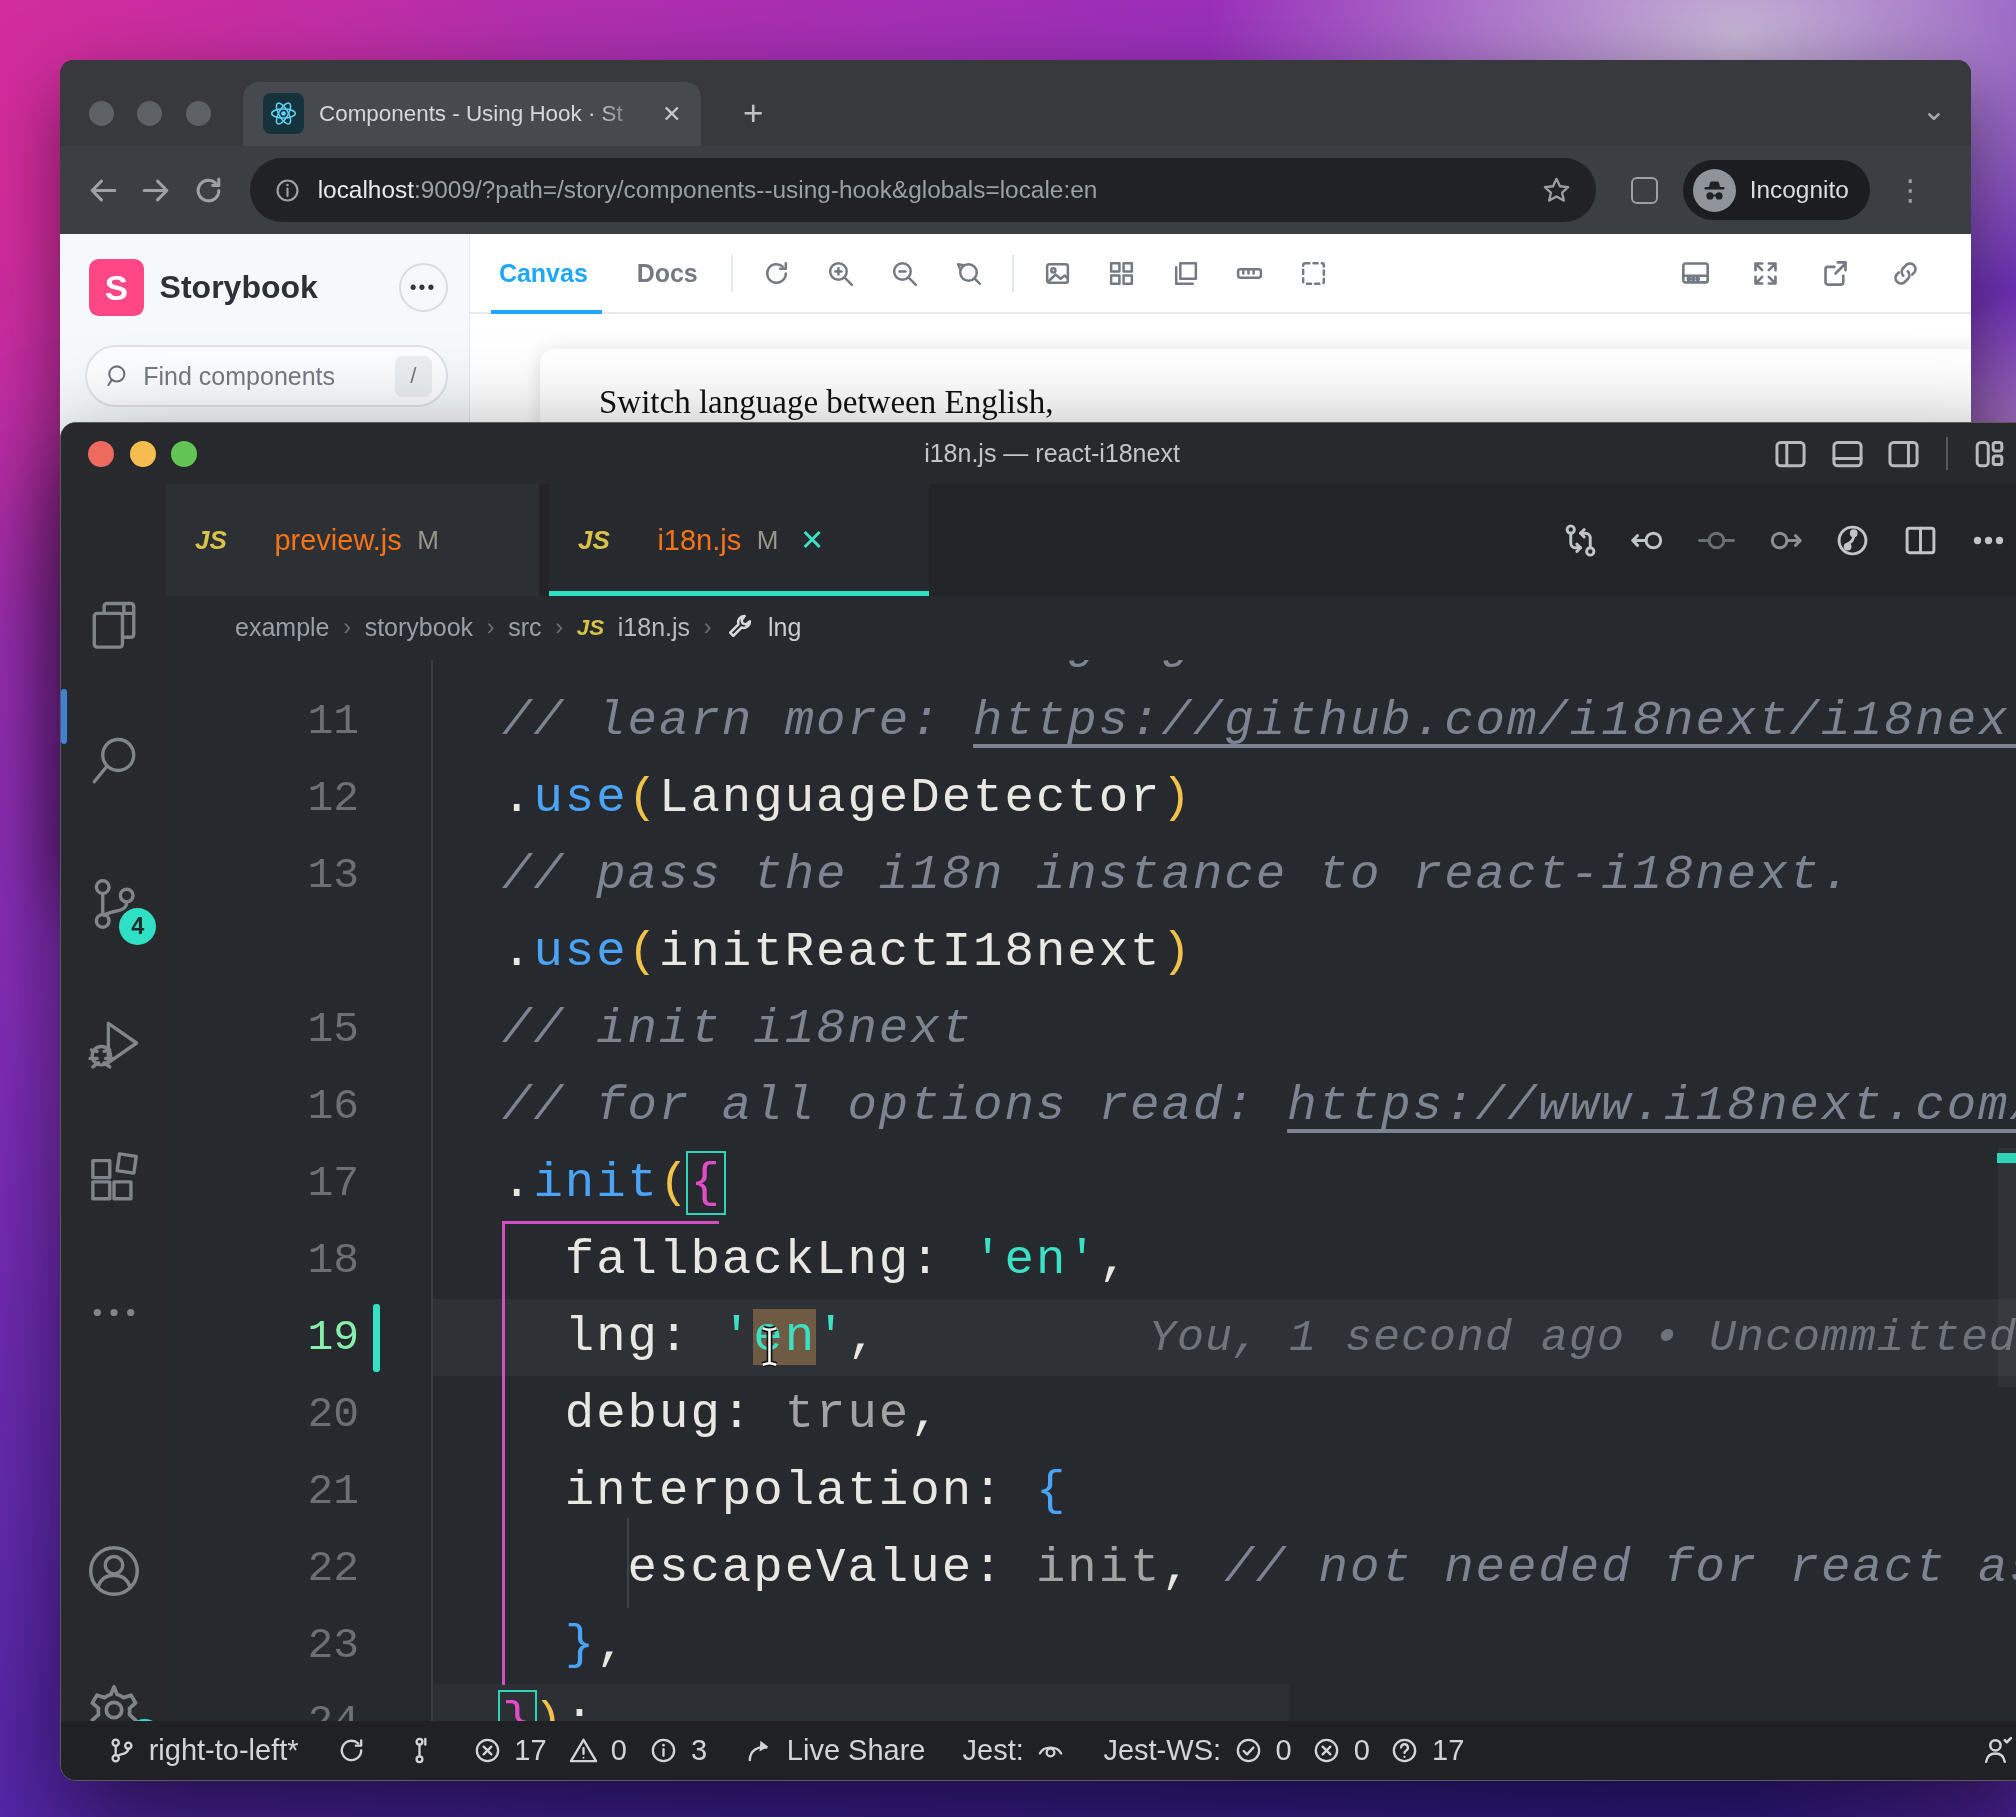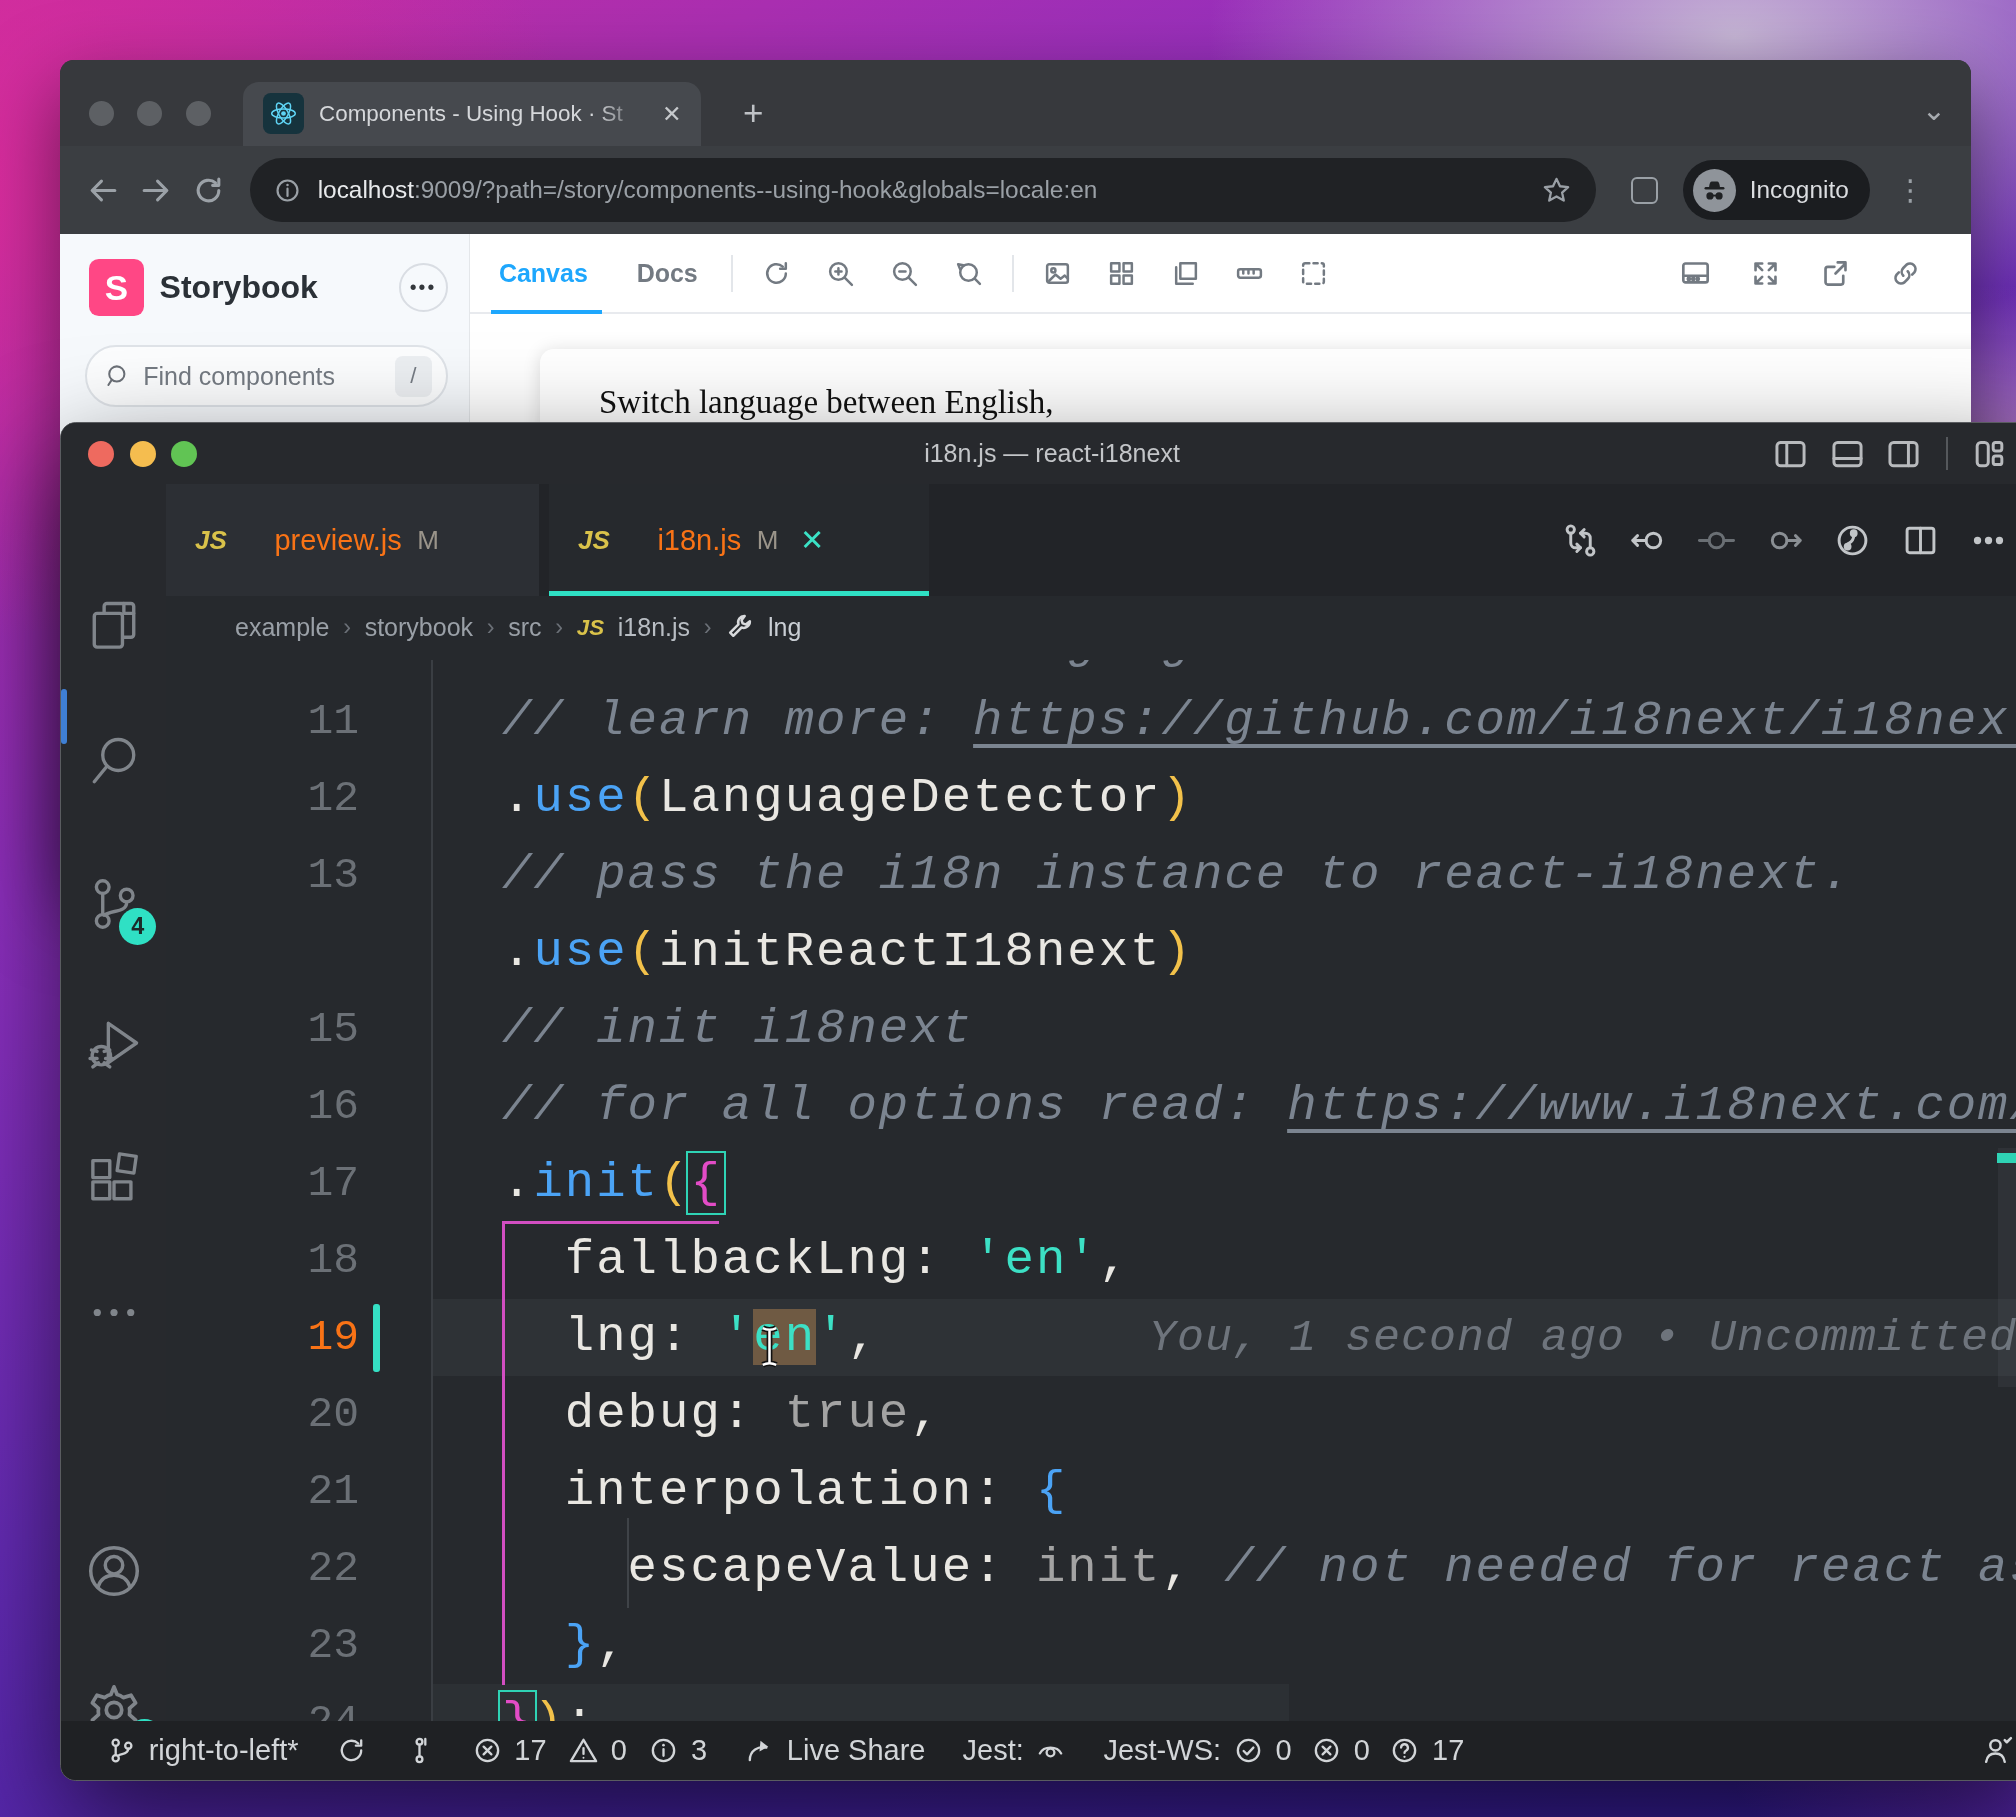--- a/index.html
+++ b/index.html
@@ -101,21 +101,21 @@
   .ab-indicator{position:absolute;left:0;top:205px;width:5.9px;height:55px;background:#3f7fd4;border-radius:2.9px;}
 
   .editor{position:absolute;left:105px;top:237px;right:0;bottom:59px;overflow:hidden;background:#26292d;
     font-family:"Liberation Mono",monospace;}
   .code-line{position:relative;height:77px;line-height:77px;white-space:pre;z-index:1;}
   .code-line.partial{height:23.4px;overflow:hidden;}
   .code-line.partial .code-text{top:-54px;}
   .code-line.current::before{content:"";position:absolute;left:265px;right:13.7px;top:0;bottom:0;background:#2e3236;z-index:-1;}
   .code-line.hl::before{content:"";position:absolute;left:265px;width:858px;top:0;bottom:0;background:#2c3034;z-index:-1;}
   .gutter{position:absolute;left:0;width:193px;text-align:right;color:#6b7076;font-size:43px;}
-  .code-line.current .gutter{color:#f97316;}
+  .code-line.current .gutter{color:#86efac;}
   .code-text{position:absolute;left:336px;top:0;font-size:49px;letter-spacing:2px;}
   .tok.pl{color:#e9e7e2;}
   .tok.cm{color:#7b8490;font-style:italic;}
   .tok.lk{text-decoration:underline;text-underline-offset:9.8px;}
   .tok.bl{color:#4ba3f5;}
   .tok.yl{color:#f2c14a;}
   .tok.mg{color:#e24cc6;}
   .tok.st{color:#3ce0c5;}
   .tok.or{color:#a3a3a3;}
   .tok.sel{background:#6f5a43;}

